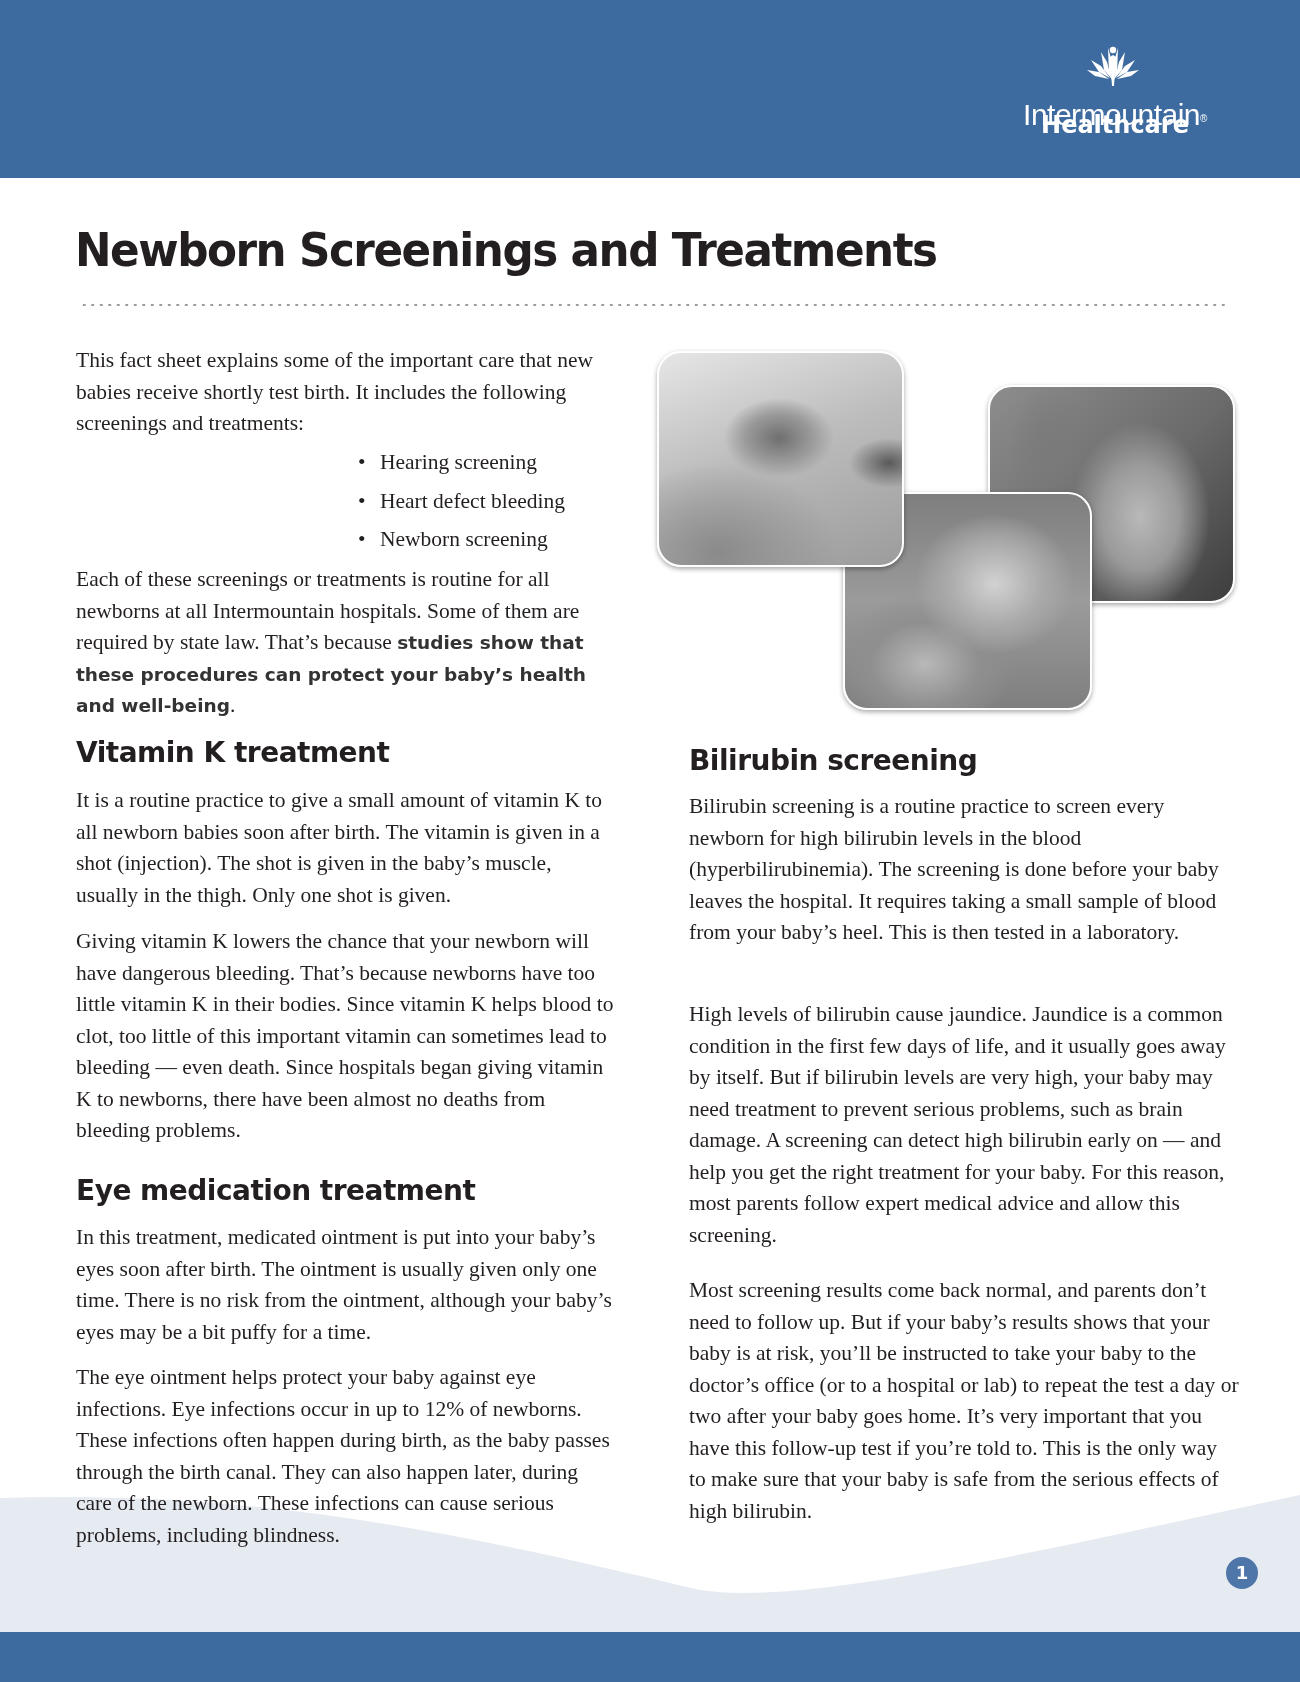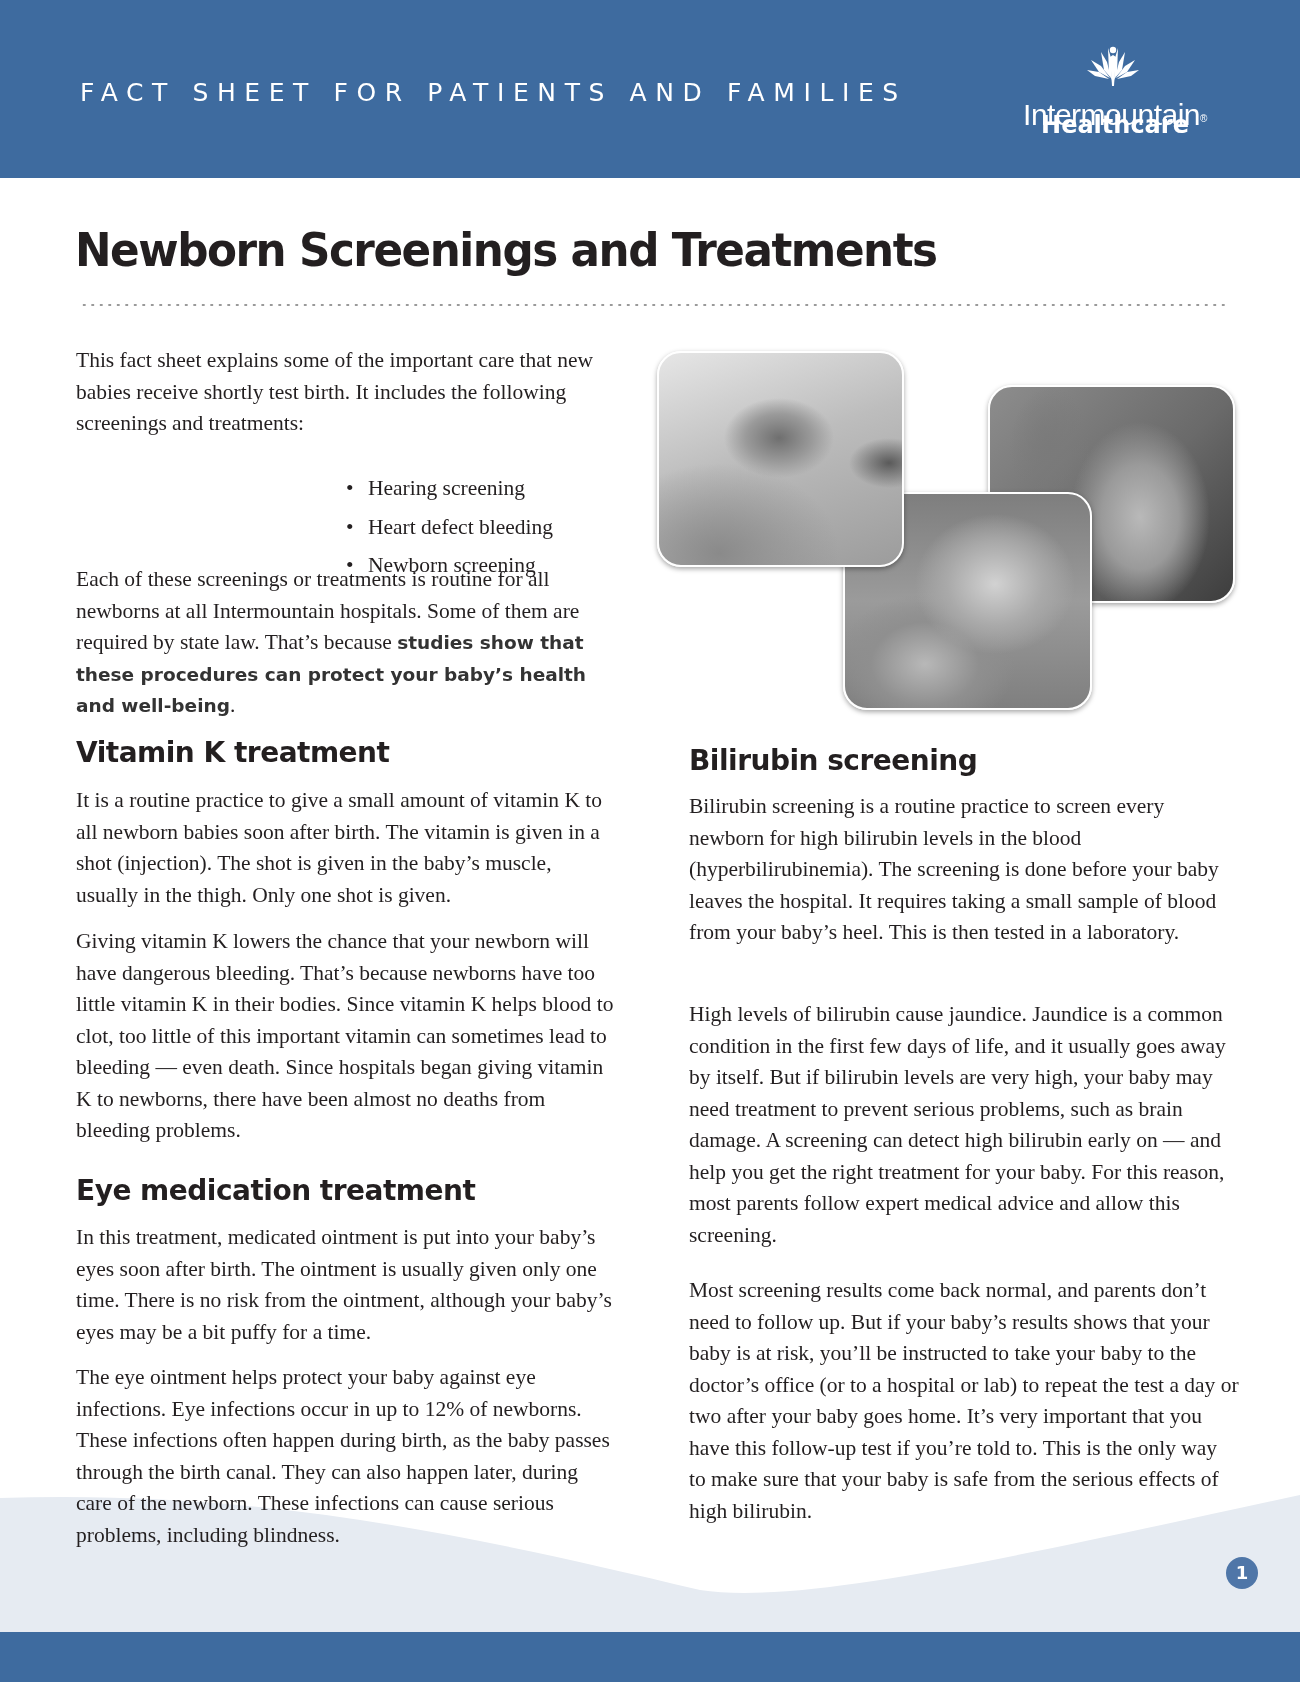--- a/index.html
+++ b/index.html
@@ -22,21 +22,21 @@
   
   .p { position: absolute; font-size: 21.5px; line-height: 31.5px; color: #231f20; }
   .left-col { left: 76px; width: 540px; }
   .right-col { left: 689px; width: 550px; }
   .bold-sans { font-family: "DejaVu Sans", sans-serif; font-weight: bold; font-size: 18.5px; color: #333; }
   .h2 { position: absolute; font-family: "DejaVu Sans", sans-serif; font-weight: bold; font-size: 28px; letter-spacing: -0.5px; color: #231f20; white-space: nowrap; }
 
   .bullets { position: absolute; left: 78px; top: 443px; width: 560px; font-size: 21.5px; line-height: 38.5px; }
   .bullet-col { position: absolute; top: 0; }
   .bullet-col.c1 { left: 0; }
-  .bullet-col.c2 { left: 268px; margin-top: 26px; }
+  .bullet-col.c2 { left: 280px; }
   .bullet { white-space: nowrap; }
   .bullet .dot { display: inline-block; width: 22px; }
 
   
   .photo { position: absolute; border-radius: 24px; border: 2px solid #ffffff; box-shadow: 0 2px 5px rgba(0,0,0,0.35); overflow: hidden; }
   .photo-face { left: 657px; top: 351px; width: 247px; height: 216px; background:
       radial-gradient(ellipse 55px 40px at 120px 85px, #6f6f6f 0%, #9a9a9a 60%, transparent 100%),
       radial-gradient(ellipse 40px 25px at 230px 110px, #5a5a5a 0%, transparent 100%),
       radial-gradient(ellipse 120px 90px at 60px 200px, #8a8a8a 0%, transparent 100%),
       linear-gradient(160deg, #e6e6e6 0%, #bdbdbd 45%, #9c9c9c 100%); z-index: 3; }
@@ -51,21 +51,20 @@
 
   
   .wave { position: absolute; left: 0; top: 1470px; width: 1300px; height: 162px; }
   .footer-band { position: absolute; left: 0; top: 1632px; width: 1300px; height: 50px; background: #3e6b9f; }
   .page-badge { position: absolute; left: 1226px; top: 1557px; width: 32px; height: 32px; border-radius: 50%; background: #4f76a8; color: #ffffff; font-family: "DejaVu Sans", sans-serif; font-weight: bold; font-size: 18px; line-height: 32px; text-align: center; }
 </style>
 </head>
 <body>
 
 <div class="header">
-  <div class="header-title">FACT SHEET FOR PATIENTS AND FAMILIES</div>
   <div class="logo">
     <svg class="logo-mark" viewBox="0 0 56 44">
       <g fill="#ffffff">
         <circle cx="28" cy="6" r="3.2"></circle>
         <path d="M28 11 L31 13 L29 42 L27 42 L25 13 Z"></path>
         <path d="M23 4 L26 14 L27 36 L24 30 Z"></path>
         <path d="M33 4 L30 14 L29 36 L32 30 Z"></path>
         <path d="M16 8 L22 18 L26 34 L19 26 Z"></path>
         <path d="M40 8 L34 18 L30 34 L37 26 Z"></path>
         <path d="M6 16 L16 22 L25 34 L14 28 Z"></path>

